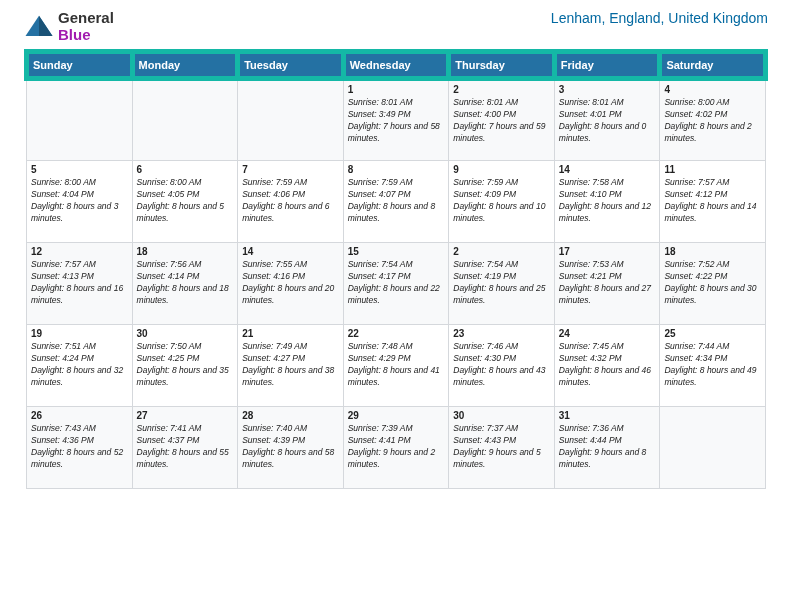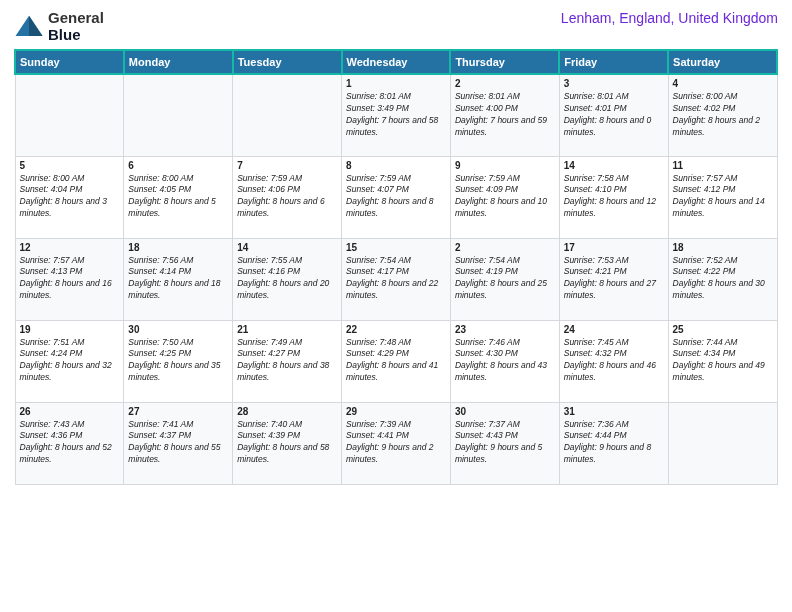--- a/index.html
+++ b/index.html
@@ -6,21 +6,21 @@
     body {
       font-family: Arial, sans-serif;
       background: #fff;
       width: 792px;
       height: 612px;
       overflow: hidden;
     }
     .page {
       width: 792px;
       height: 612px;
-      padding: 10px 14px;
+      padding: 10px 24px;
     }
     .header {
       display: flex;
       justify-content: space-between;
       align-items: flex-start;
       margin-bottom: 6px;
     }
     .logo {
       display: flex;
       align-items: center;
@@ -31,52 +31,52 @@
       line-height: 1.1;
     }
     .logo-general {
       font-size: 15px;
       font-weight: bold;
       color: #333;
     }
     .logo-blue {
       font-size: 15px;
       font-weight: bold;
-      color: #0f172a;
+      color: #a21caf;
     }
     .logo-icon {
       width: 30px;
       height: 30px;
       margin-right: 4px;
     }
     .title-block {
       text-align: right;
     }
     .month-title {
       font-size: 28px;
       font-weight: bold;
       color: #1a252f;
     }
     .location {
       font-size: 14px;
-      color: #6d28d9;
+      color: #0369a1;
     }
     table {
       width: 100%;
       border-collapse: collapse;
       table-layout: fixed;
     }
     thead th {
       background-color: #2471a3;
       color: #fff;
       font-size: 11px;
       font-weight: bold;
       padding: 5px 4px;
       text-align: left;
-      border: 2px solid #14b8a6;
+      border: 5px solid #14b8a6;
     }
     tbody td {
       border: 1px solid #d5d8dc;
       vertical-align: top;
       padding: 3px 4px;
       font-size: 8.5px;
       color: #222;
       height: 82px;
       background: #fff;
     }

